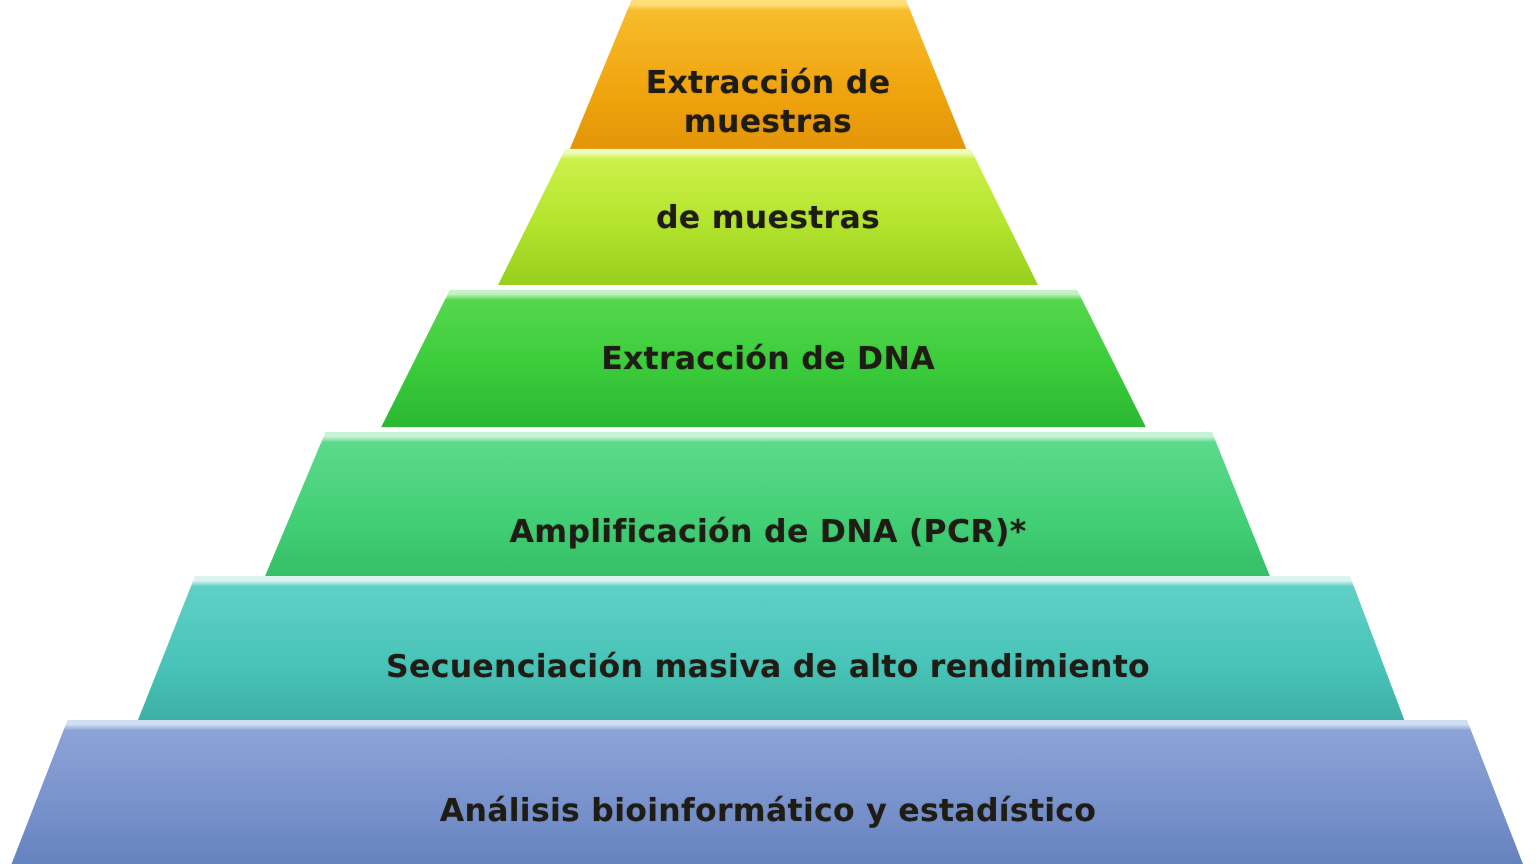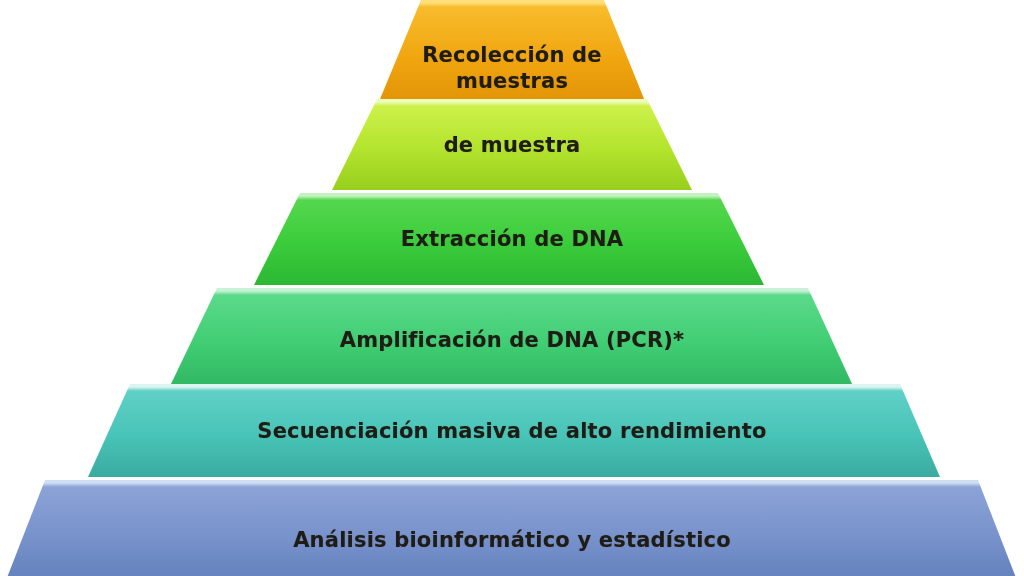--- a/index.html
+++ b/index.html
@@ -34,39 +34,39 @@
     color: #1f1c15;
     text-shadow: 0 0 1px rgba(40,30,0,0.25);
   }
   .label span { display: block; }
   .label span:empty { display: none; }
 
   
   .level-0 { top: 0;     height: 96px; clip-path: polygon(421px 0, 604px 0, 651px 100%, 373px 100%); padding-top: 20px; }
   .level-1 { top: 99px;  height: 91px; clip-path: polygon(377px 0, 647px 0, 692px 100%, 332px 100%); }
   .level-2 { top: 193px; height: 92px; clip-path: polygon(300px 0, 718px 0, 764px 100%, 254px 100%); }
-  .level-3 { top: 288px; height: 93px; clip-path: polygon(217px 0, 808px 0, 853px 100%, 170px 100%); padding-top: 5px; }
-  .level-4 { top: 384px; height: 93px; clip-path: polygon(130px 0, 900px 0, 940px 100%,  88px 100%); }
+  .level-3 { top: 288px; height: 93px; clip-path: polygon(217px 0, 808px 0, 853px 100%, 170px 100%); padding-top: 19px; }
+  .level-4 { top: 384px; height: 93px; clip-path: polygon(130px 0, 900px 0, 940px 100%,  88px 100%); padding-top: 13px; }
   .level-5 { top: 480px; height: 96px; clip-path: polygon( 45px 0, 978px 0,1020px 100%,   3px 100%); padding-top: 12px; }
 </style>
 </head>
 <body>
 
 <div class="stage">
 
   <div class="level level-0" style="--hl: #ffdf7a; --c1: #f8bc2c; --c2: #efa30d; --c3: #dd8f06;">
     <div class="label">
-      <span>Recolección de</span>
+      <span>Extracción de</span>
       <span>muestras</span>
     </div>
   </div>
 
   <div class="level level-1" style="--hl: #edfcb8; --c1: #cdf14a; --c2: #b3e42e; --c3: #97cf1d;">
     <div class="label">
-      <span>de muestra</span>
+      <span>de muestras</span>
     </div>
   </div>
 
   <div class="level level-2" style="--hl: #c5f2c2; --c1: #55d74d; --c2: #3bcc3b; --c3: #2bb733;">
     <div class="label">
       <span>Extracción de DNA</span>
 
     </div>
   </div>
 

